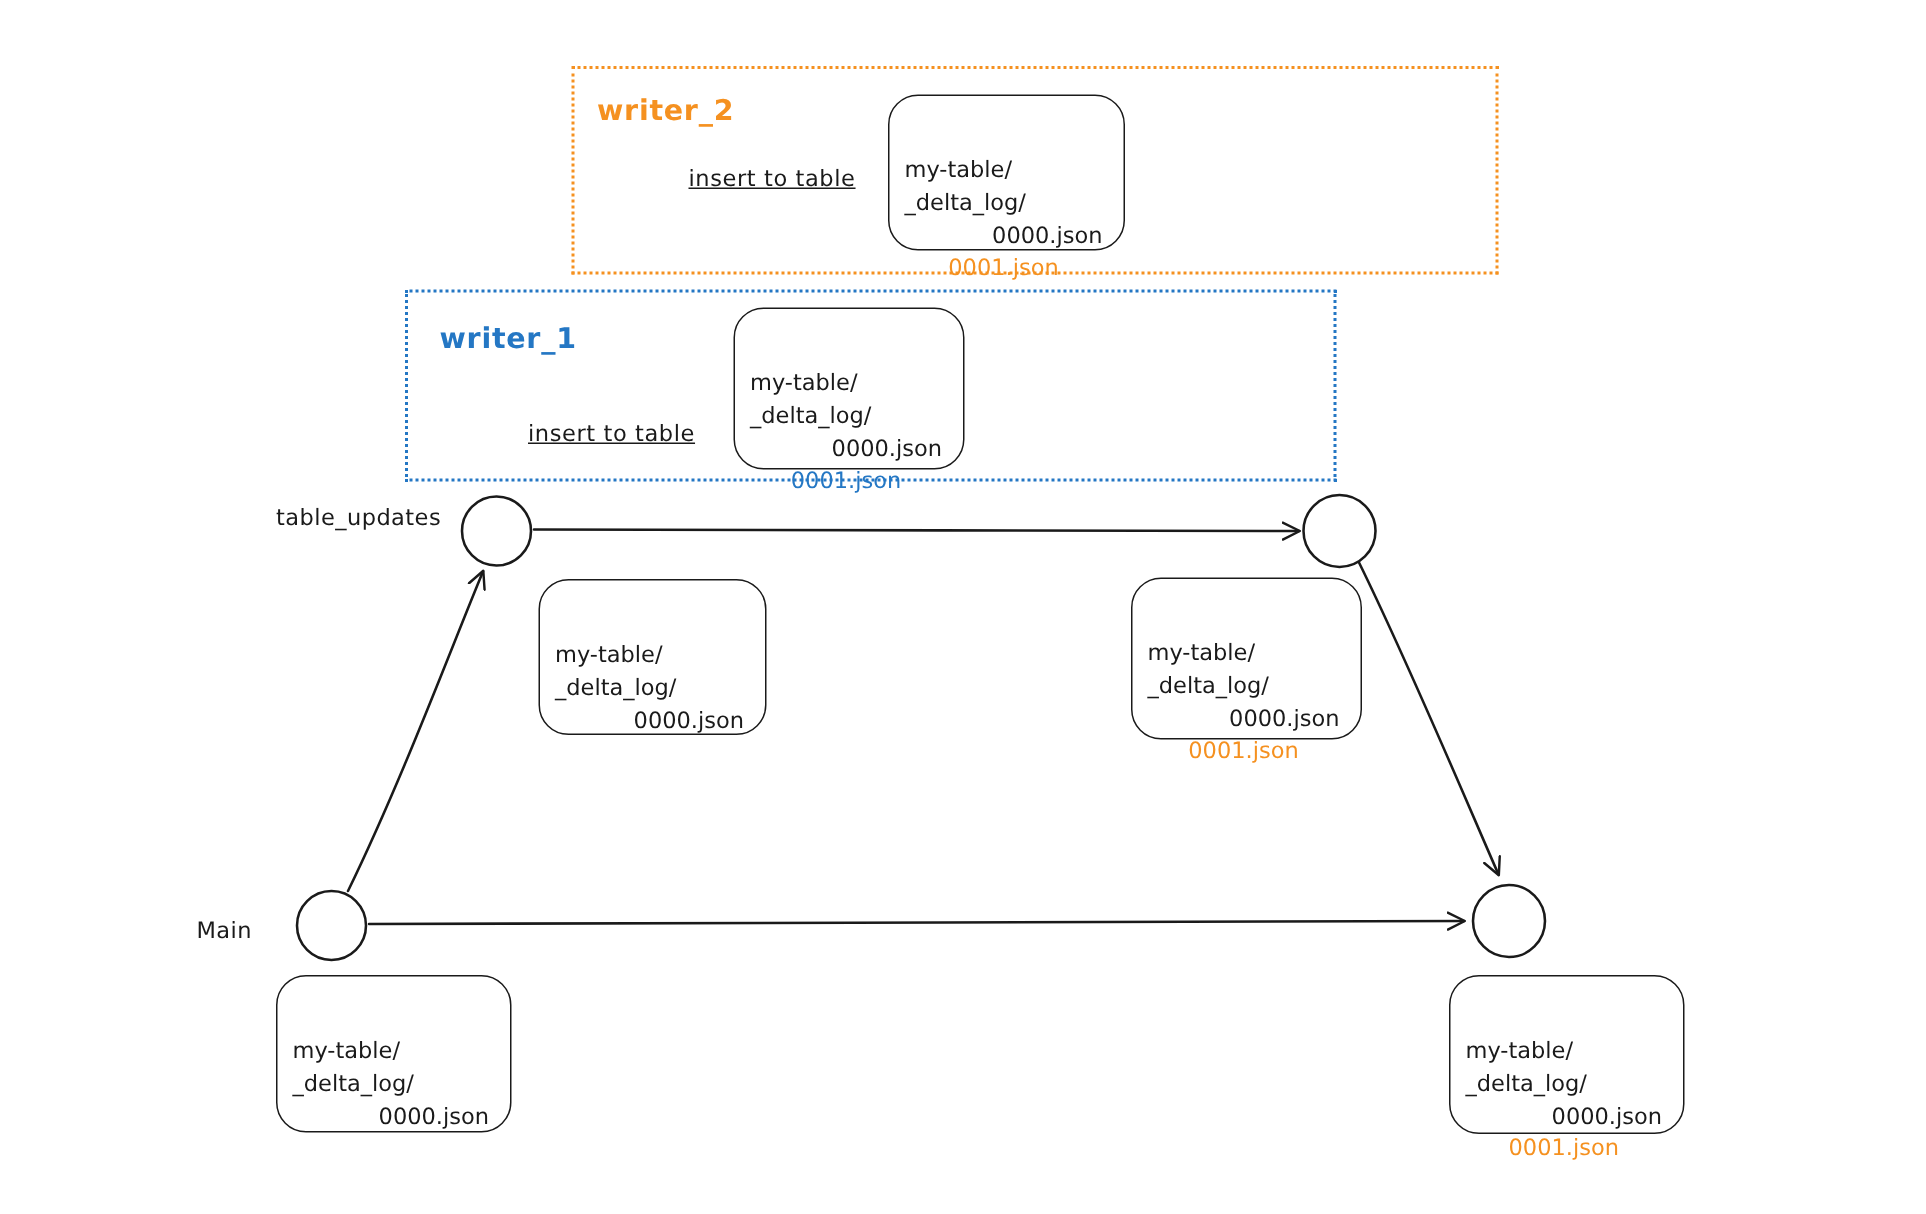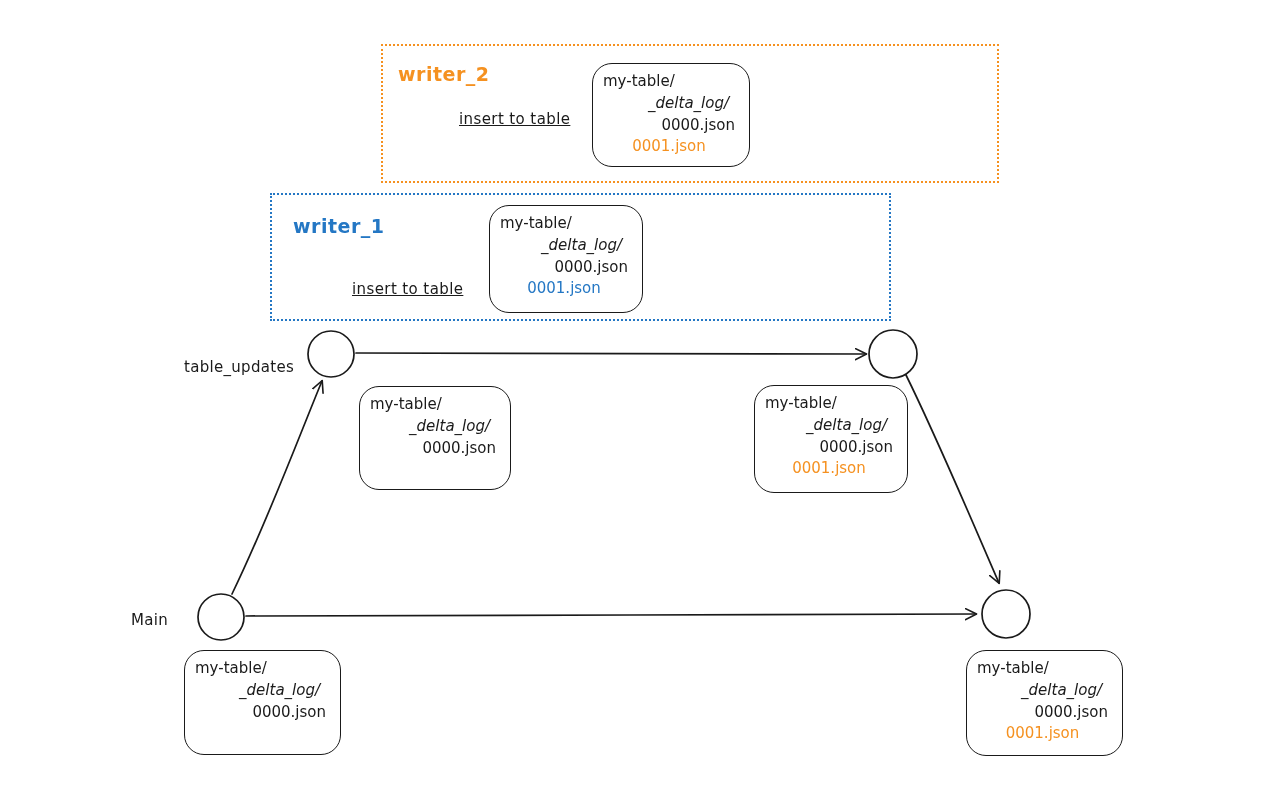--- a/index.html
+++ b/index.html
@@ -72,22 +72,22 @@
     background: #ffffff;
     padding: 7px 12px 7px 10px;
     text-align: right;
     font-family: "DejaVu Sans", sans-serif;
     font-size: 15px;
     line-height: 1.45;
     color: #1a1a1a;
     white-space: nowrap;
   }
   .filebox .ln { display: block; }
-  .filebox .ln.i0 { text-align: left; }
-  .filebox .ln.i1 { text-align: right; padding-right: 8px; font-style: italic; }
+  .filebox .ln.i0 { text-align: left; margin-top: 32px; }
+  .filebox .ln.i1 { text-align: left; padding-right: 8px; }
   .filebox .ln.i2 { padding-right: 2px; }
   .filebox .ln.i3 { text-align: center; padding-right: 2px; }
   .filebox .ln.orange { color: #f59120; }
   .filebox .ln.blue   { color: #2477c4; }
 
   
   .branch-label {
     position: absolute;
     font-family: "DejaVu Sans", sans-serif;
     font-size: 15px;
@@ -137,21 +137,21 @@
   <div class="lane-label blue" style="left:293px; top:215px;">writer_1</div>
   <div class="lane-action" style="left:352px; top:280px;">insert to table</div>
 
   <div class="filebox" style="left:489px; top:205px; width:154px; height:108px;">
     <span class="ln i0">my-table/</span>
     <span class="ln i1">_delta_log/</span>
     <span class="ln i2">0000.json</span>
     <span class="ln i3 blue">0001.json</span>
   </div>
 
-  <div class="branch-label" style="left:184px; top:358px;text-align:center;">table_updates</div>
+  <div class="branch-label" style="left:184px; top:336px;text-align:center;">table_updates</div>
   <div class="branch-label" style="left:131px; top:611px;">Main</div>
 
   <div class="filebox" style="left:359px; top:386px; width:152px; height:104px;">
     <span class="ln i0">my-table/</span>
     <span class="ln i1">_delta_log/</span>
     <span class="ln i2">0000.json</span>
   </div>
 
   <div class="filebox" style="left:754px; top:385px; width:154px; height:108px;">
     <span class="ln i0">my-table/</span>

